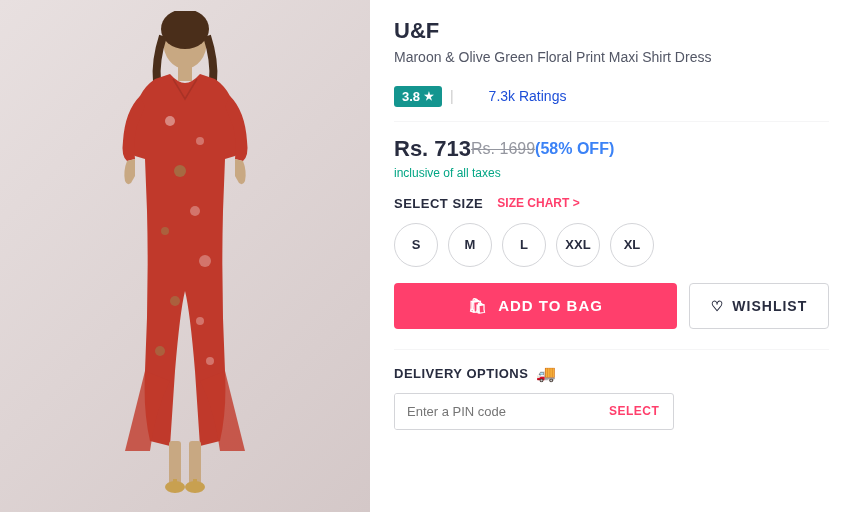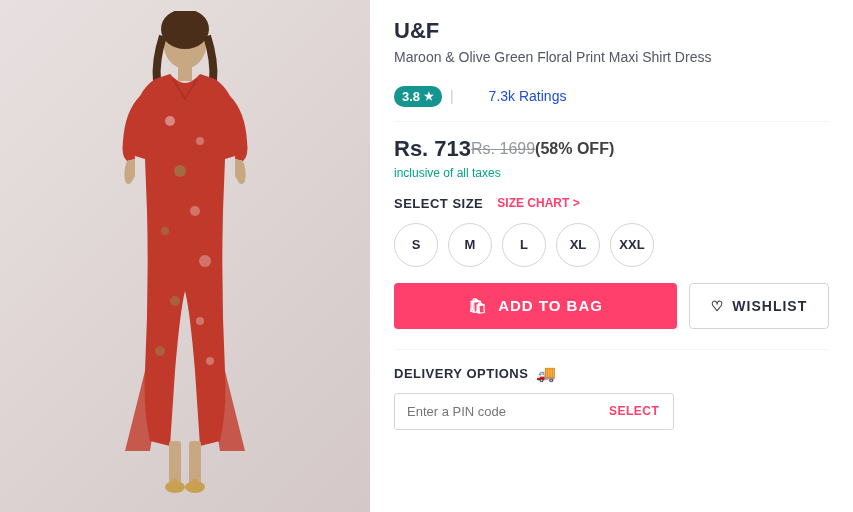--- a/index.html
+++ b/index.html
@@ -61,21 +61,21 @@
       border-bottom: 1px solid #f5f5f6;
     }
     .rating-badge {
       display: flex;
       align-items: center;
       background: #14958f;
       color: #fff;
       font-size: 13px;
       font-weight: 700;
       padding: 3px 8px;
-      border-radius: 10px;
+      border-radius: 3px;
       gap: 4px;
     }
     .star-icon {
       font-size: 11px;
     }
     .rating-divider {
       color: #ccc;
       font-size: 14px;
     }
     .ratings-count {
@@ -93,21 +93,21 @@
       font-weight: 700;
       color: #282c3f;
     }
     .original-price {
       font-size: 16px;
       color: #94969f;
       text-decoration: line-through;
     }
     .discount {
       font-size: 16px;
-      color: #404040;
+      color: #3b82f6;
       font-weight: 700;
     }
     .tax-info {
       font-size: 12px;
       color: #03a685;
       margin-bottom: 16px;
     }
     .size-section {
       margin-bottom: 16px;
     }
@@ -307,22 +307,22 @@
 
   <div class="size-section">
     <div class="size-header">
       <span class="select-size-label">SELECT SIZE</span>
       <span class="size-chart-link">SIZE CHART &gt;</span>
     </div>
     <div class="size-options">
       <button class="size-btn">S</button>
       <button class="size-btn">M</button>
       <button class="size-btn">L</button>
+      <button class="size-btn">XXL</button>
       <button class="size-btn">XL</button>
-      <button class="size-btn">XXL</button>
     </div>
   </div>
 
   <div class="action-buttons">
     <button class="add-to-bag-btn">
       <span>🛍</span>
       <span>ADD TO BAG</span>
     </button>
     <button class="wishlist-btn">
       <span>♡</span>

